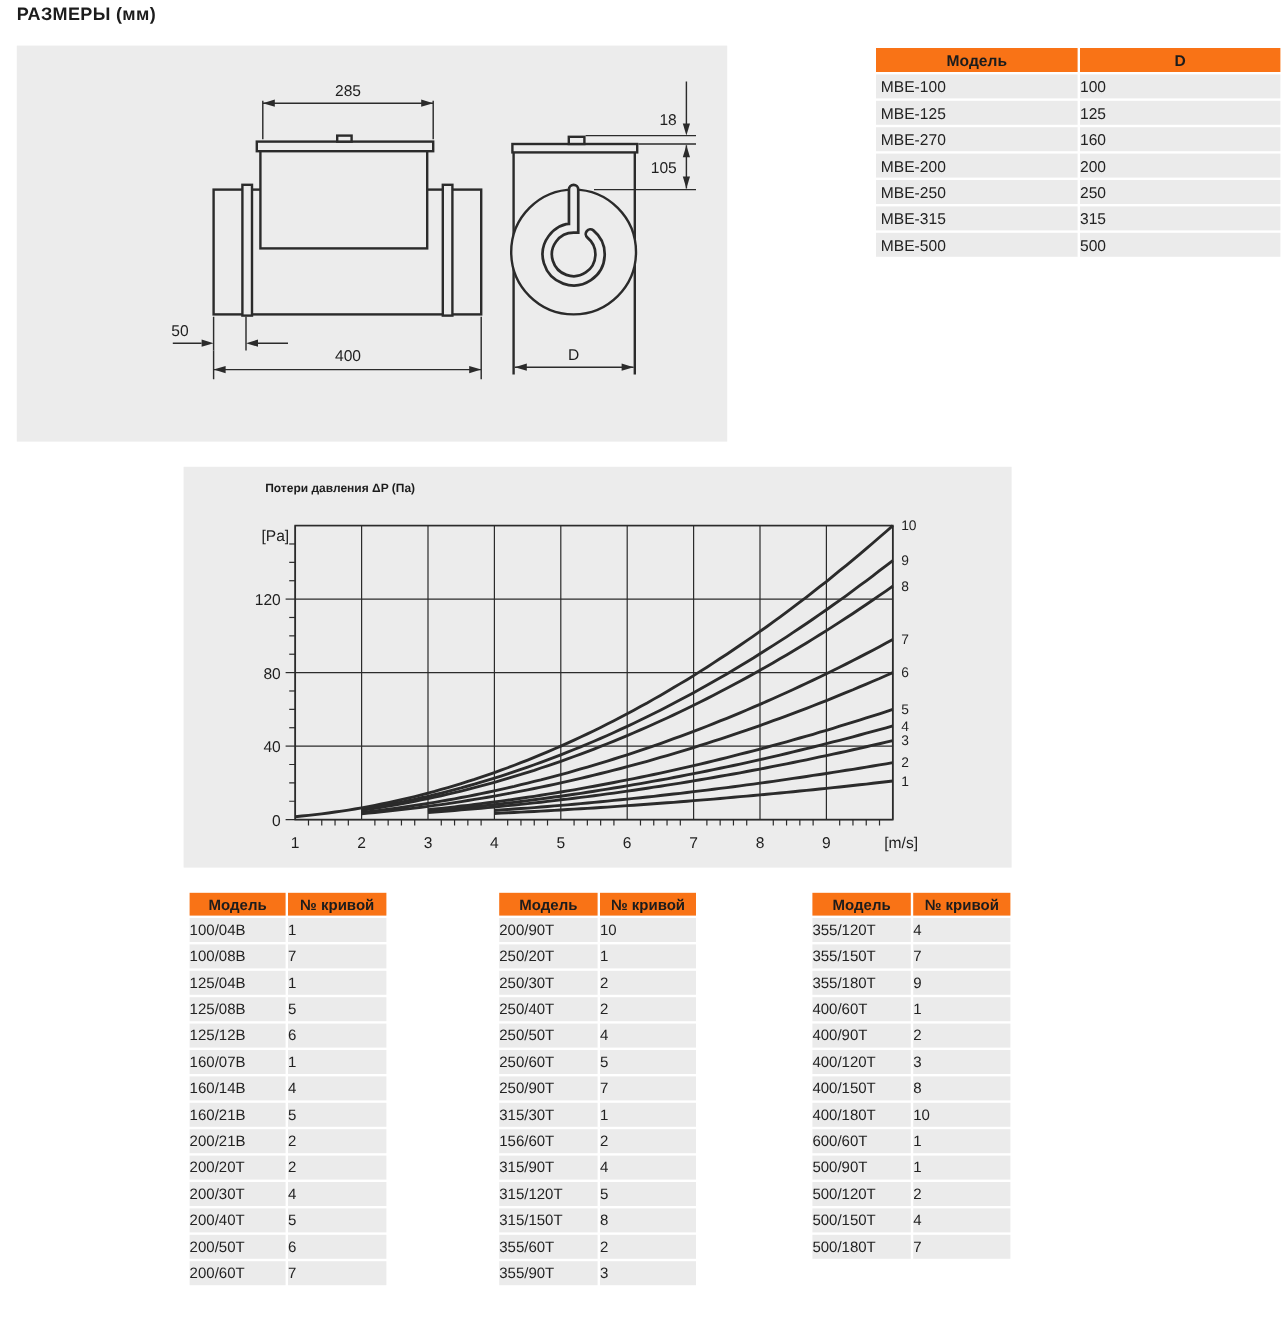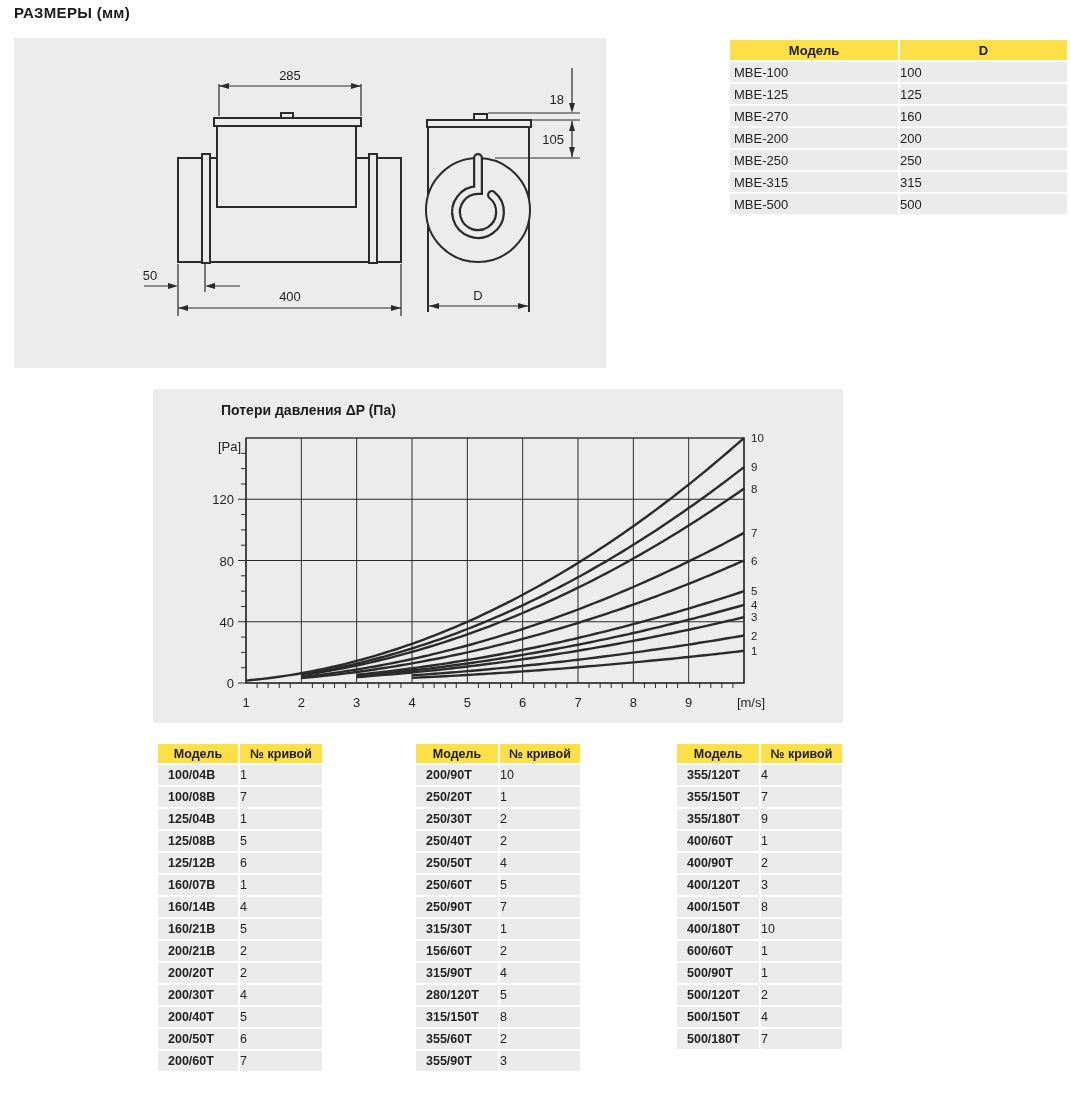--- a/index.html
+++ b/index.html
@@ -3,52 +3,52 @@
 <meta charset="utf-8">
 <style>
   html,body{margin:0;padding:0;background:#fff;}
   .page{position:relative;width:1071px;height:1099px;background:#fff;
         font-family:"Liberation Sans",sans-serif;color:#1f1f1f;overflow:hidden;}
   .page-title{position:absolute;left:14px;top:4px;font-size:15px;font-weight:bold;
               letter-spacing:.3px;color:#1c1c1c;margin:0;}
   .panel{position:absolute;background:#ececec;}
   .drawing-panel{left:14px;top:38px;width:592px;height:330px;}
   .chart-panel{left:153px;top:389px;width:690px;height:334px;}
-  .chart-title{position:absolute;left:68px;top:13px;font-size:14px;font-weight:bold;color:#1c1c1c;}
+  .chart-title{position:absolute;left:68px;top:13px;font-size:10px;font-weight:bold;color:#1c1c1c;}
 
   
   svg text{font-family:"Liberation Sans",sans-serif;}
   .shape{fill:#ececec;stroke:#2b2b2b;stroke-width:2;}
   .dim{stroke:#2b2b2b;stroke-width:1.2;fill:none;}
   .arrow{fill:#2b2b2b;stroke:none;}
   .dim-text{font-size:13px;fill:#1f1f1f;}
   .tube-outer{fill:none;stroke:#2b2b2b;stroke-width:10;stroke-linecap:round;}
   .tube-inner{fill:none;stroke:#ececec;stroke-width:5.5;stroke-linecap:round;}
 
   
   .grid{stroke:#2b2b2b;stroke-width:1;}
   .border{stroke:#2b2b2b;stroke-width:1.4;fill:none;}
   .tick{stroke:#2b2b2b;stroke-width:1;}
   .tick-label,.axis-label{font-size:13px;fill:#1f1f1f;}
   .curve{fill:none;stroke:#2b2b2b;stroke-width:2.4;}
   .curve-label{font-size:11.5px;fill:#1f1f1f;}
 
   
   .data-table{position:absolute;border-collapse:separate;border-spacing:2px;table-layout:fixed;}
-  .data-table th{background:#fde047;font-weight:bold;text-align:center;height:20px;
+  .data-table th{background:#f97316;font-weight:bold;text-align:center;height:20px;
                  font-size:13px;color:#1c1c1c;padding:0;}
   .data-table td{background:#ebebeb;height:20px;font-size:13px;color:#222;padding:0;}
   .data-table td.c1{text-align:left;padding-left:4px;}
   .data-table td.c2{}
   .model-d{left:728px;top:38px;width:337px;}
   .model-d col.c1{width:168px;} .model-d col.c2{width:167px;}
   .curve-map{top:742px;width:166px;}
   .curve-map th{font-size:12.5px;height:19px;}
   .curve-map td{font-size:12.5px;height:20px;}
-  .curve-map td.c1{padding-left:10px;font-weight:bold;}
+  .curve-map td.c1{padding-left:0;}
   #curve-table-1{left:156px;} #curve-table-2{left:414px;} #curve-table-3{left:675px;}
 </style>
 </head>
 <body>
 
 <div class="page">
 
   <h1 class="page-title">РАЗМЕРЫ (мм)</h1>
 
   <div class="panel drawing-panel">
@@ -378,21 +378,21 @@
         </tr>
         <tr>
           <td class="c1">156/60T</td>
           <td class="c2">2</td>
         </tr>
         <tr>
           <td class="c1">315/90T</td>
           <td class="c2">4</td>
         </tr>
         <tr>
-          <td class="c1">280/120T</td>
+          <td class="c1">315/120T</td>
           <td class="c2">5</td>
         </tr>
         <tr>
           <td class="c1">315/150T</td>
           <td class="c2">8</td>
         </tr>
         <tr>
           <td class="c1">355/60T</td>
           <td class="c2">2</td>
         </tr>

